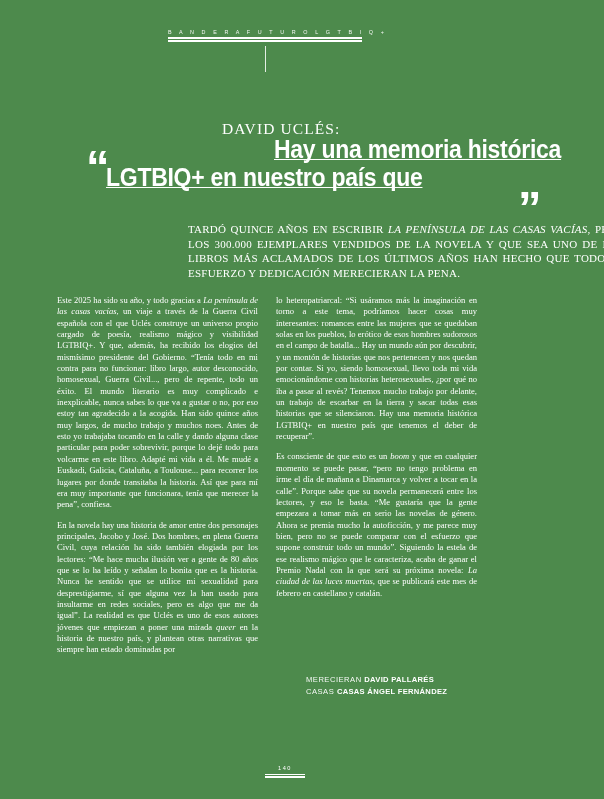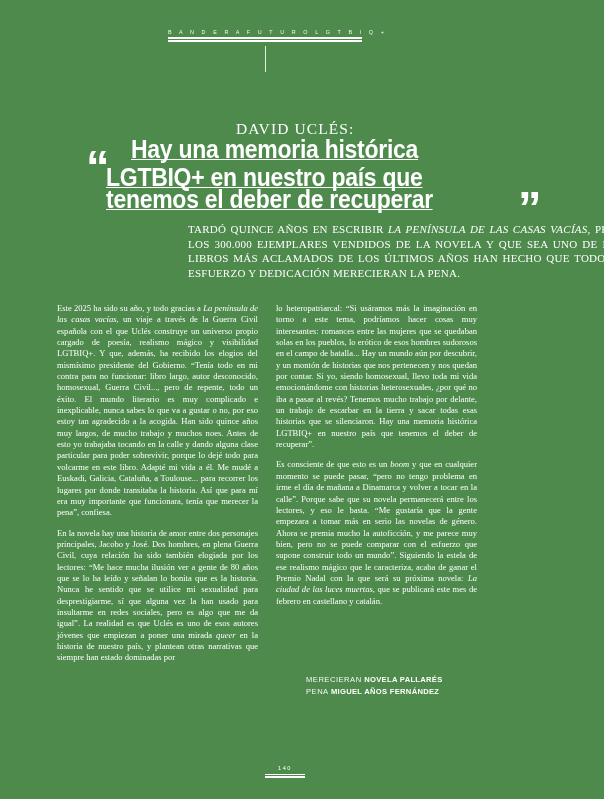--- a/index.html
+++ b/index.html
@@ -54,21 +54,21 @@
     top: 16px;
     width: 1px;
     height: 26px;
     background: #ffffff;
     opacity: .85;
   }
 
   
   .kicker {
     position: absolute;
-    left: 236px;
+    left: 222px;
     top: 120px;
     font-family: "Liberation Serif", serif;
     font-size: 15.5px;
     letter-spacing: 1.1px;
     color: #ffffff;
     white-space: nowrap;
   }
 
   
   .headline-block {
@@ -88,21 +88,21 @@
     font-size: 25px;
     letter-spacing: -0.3px;
     color: #ffffff;
     display: inline-block;
     transform: scaleX(.92);
     transform-origin: left center;
     border-bottom: 1.6px solid #ffffff;
     padding-bottom: 0px;
     line-height: 19px;
   }
-  .hl-row-1 { margin-left: 45px; }
+  .hl-row-1 { margin-left: 45px; text-align: right; }
   .hl-row-2 { margin-left: 20px; margin-top: 7px; }
   .hl-row-3 { margin-left: 20px; margin-top: 1px; }
 
   .quote-open {
     position: absolute;
     left: 0px;
     top: 3px;
     font-family: "Liberation Sans", sans-serif;
     font-weight: bold;
     font-size: 47px;
@@ -136,21 +136,21 @@
     text-align: justify;
     text-align-last: left;
     margin-left: 36px;
   }
   .deck i { font-style: italic; }
 
   
   .columns {
     position: absolute;
     left: 57px;
-    top: 303px;
+    top: 295px;
     width: 490px;
     display: flex;
     gap: 18px;
   }
   .col {
     width: 201px;
     font-family: "Liberation Serif", serif;
     font-size: 8.55px;
     line-height: 11.35px;
     text-align: justify;
@@ -214,48 +214,45 @@
 
 <div class="kicker">DAVID UCLÉS:</div>
 
 <div class="headline-block">
   <span class="quote-open">“</span>
   <div class="hl-row hl-row-1">
     <span class="hl-txt">Hay una memoria histórica</span>
   </div>
   <div class="hl-row hl-row-2">
     <span class="hl-txt">LGTBIQ+ en nuestro país que</span>
-  </div>
-  <div class="hl-row hl-row-3">
-    <span class="hl-txt">tenemos el deber de recuperar</span>
   </div>
   <span class="quote-close">”</span>
 </div>
 
 <div class="deck">TARDÓ QUINCE AÑOS EN ESCRIBIR <i>LA PENÍNSULA DE LAS CASAS VACÍAS</i>, PERO LOS 300.000 EJEMPLARES VENDIDOS DE LA NOVELA Y QUE SEA UNO DE LOS LIBROS MÁS ACLAMADOS DE LOS ÚLTIMOS AÑOS HAN HECHO QUE TODO EL ESFUERZO Y DEDICACIÓN MERECIERAN LA PENA.</div>
 
 <div class="columns">
   <div class="col">
       <p>Este 2025 ha sido su año, y todo gracias a <i>La península de las casas vacías</i>, un viaje a través de la Guerra Civil española con el que Uclés construye un universo propio cargado de poesía, realismo mágico y visibilidad LGTBIQ+. Y que, además, ha recibido los elogios del mismísimo presidente del Gobierno. <b>“Tenía todo en mi contra para no funcionar: libro largo, autor desconocido, homosexual, Guerra Civil..., pero de repente, todo un éxito. El mundo literario es muy complicado e inexplicable, nunca sabes lo que va a gustar o no, por eso estoy tan agradecido a la acogida. Han sido quince años muy largos, de mucho trabajo y muchos noes. Antes de esto yo trabajaba tocando en la calle y dando alguna clase particular para poder sobrevivir, porque lo dejé todo para volcarme en este libro. Adapté mi vida a él. Me mudé a Euskadi, Galicia, Cataluña, a Toulouse... para recorrer los lugares por donde transitaba la historia. Así que para mí era muy importante que funcionara, tenía que merecer la pena”</b>, confiesa.</p>
       <p>En la novela hay una historia de amor entre dos personajes principales, Jacobo y José. Dos hombres, en plena Guerra Civil, cuya relación ha sido también elogiada por los lectores: <b>“Me hace mucha ilusión ver a gente de 80 años que se lo ha leído y señalan lo bonita que es la historia. Nunca he sentido que se utilice mi sexualidad para desprestigiarme, sí que alguna vez la han usado para insultarme en redes sociales, pero es algo que me da igual”</b>. La realidad es que Uclés es uno de esos autores jóvenes que empiezan a poner una mirada <i>queer</i> en la historia de nuestro país, y plantean otras narrativas que siempre han estado dominadas por</p>
     </div>
   <div class="col">
       <p>lo heteropatriarcal: <b>“Si usáramos más la imaginación en torno a este tema, podríamos hacer cosas muy interesantes: romances entre las mujeres que se quedaban solas en los pueblos, lo erótico de esos hombres sudorosos en el campo de batalla... Hay un mundo aún por descubrir, y un montón de historias que nos pertenecen y nos quedan por contar. Si yo, siendo homosexual, llevo toda mi vida emocionándome con historias heterosexuales, ¿por qué no iba a pasar al revés? Tenemos mucho trabajo por delante, un trabajo de escarbar en la tierra y sacar todas esas historias que se silenciaron. Hay una memoria histórica LGTBIQ+ en nuestro país que tenemos el deber de recuperar”</b>.</p>
       <p>Es consciente de que esto es un <i>boom</i> y que en cualquier momento se puede pasar, <b>“pero no tengo problema en irme el día de mañana a Dinamarca y volver a tocar en la calle”</b>. Porque sabe que su novela permanecerá entre los lectores, y eso le basta. <b>“Me gustaría que la gente empezara a tomar más en serio las novelas de género. Ahora se premia mucho la autoficción, y me parece muy bien, pero no se puede comparar con el esfuerzo que supone construir todo un mundo”</b>. Siguiendo la estela de ese realismo mágico que le caracteriza, acaba de ganar el Premio Nadal con la que será su próxima novela: <i>La ciudad de las luces muertas</i>, que se publicará este mes de febrero en castellano y catalán.</p>
     </div>
 </div>
 
 <div class="credits">
   <div>
     <span class="lbl">MERECIERAN</span>
-    <span class="nm">NOVELA PALLARÉS</span>
+    <span class="nm">DAVID PALLARÉS</span>
   </div>
   <div>
-    <span class="lbl">PENA</span>
-    <span class="nm">MIGUEL AÑOS FERNÁNDEZ</span>
+    <span class="lbl">CASAS</span>
+    <span class="nm">CASAS ÁNGEL FERNÁNDEZ</span>
   </div>
 </div>
 
 <div class="folio">
   <div class="folio-num">140</div>
   <div class="folio-rules">
     <div class="fr1"></div>
     <div class="fgap"></div>
     <div class="fr2"></div>
   </div>

